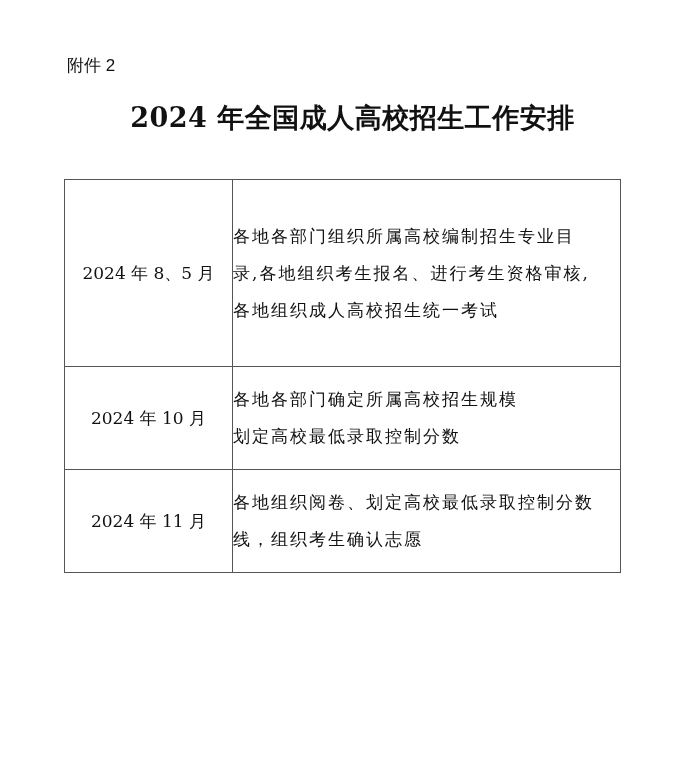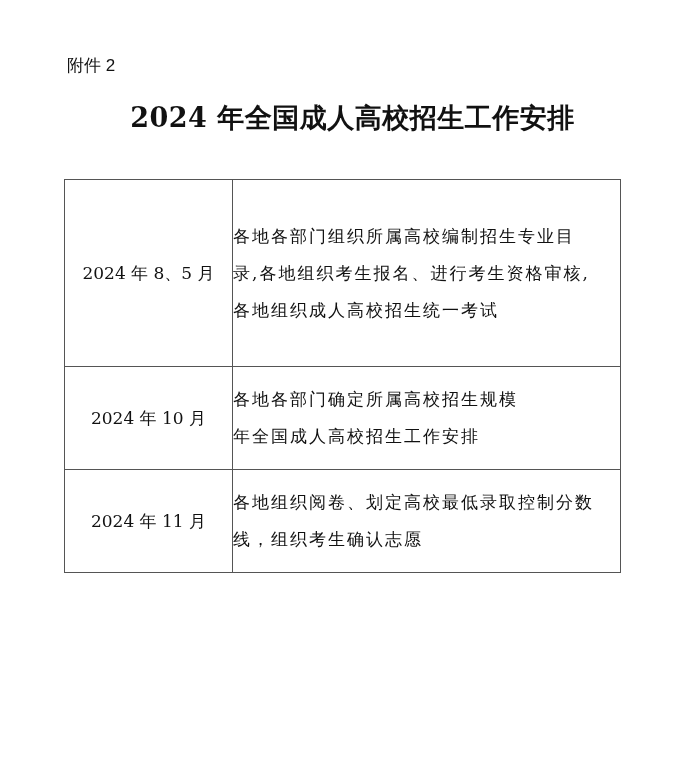--- a/index.html
+++ b/index.html
@@ -38,21 +38,21 @@
     <td class="work">
       <span class="line">各地各部门组织所属高校编制招生专业目</span>
       <span class="line">录,各地组织考生报名、进行考生资格审核,</span>
       <span class="line">各地组织成人高校招生统一考试</span>
     </td>
   </tr>
   <tr style="height:103px">
     <td class="time">2024 年 10 月</td>
     <td class="work">
       <span class="line">各地各部门确定所属高校招生规模</span>
-      <span class="line">年全国成人高校招生工作安排</span>
+      <span class="line">划定高校最低录取控制分数</span>
     </td>
   </tr>
   <tr style="height:103px">
     <td class="time">2024 年 11 月</td>
     <td class="work">
       <span class="line">各地组织阅卷、划定高校最低录取控制分数</span>
       <span class="line">线，组织考生确认志愿</span>
     </td>
   </tr>
 </tbody>

